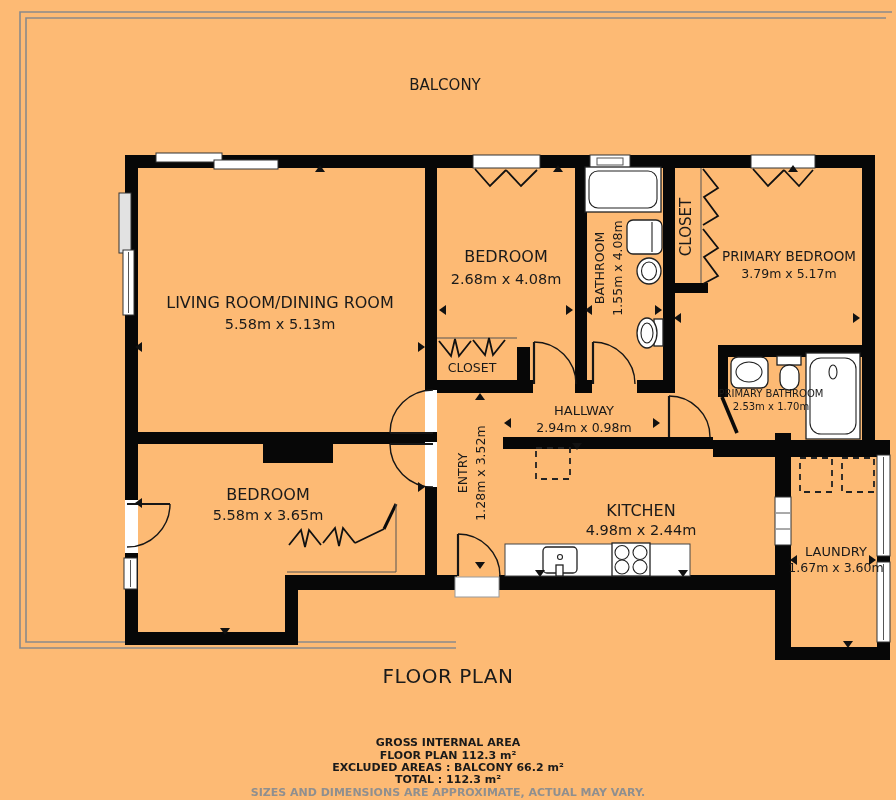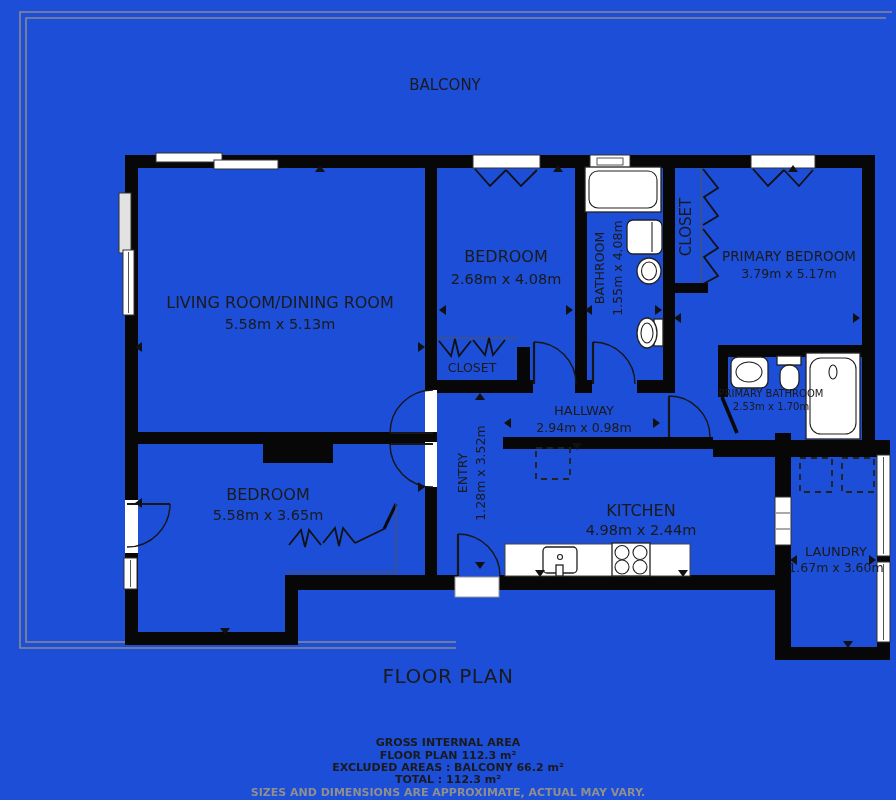--- a/index.html
+++ b/index.html
@@ -1,16 +1,16 @@
 <!DOCTYPE html>
 <html><head>
 <meta charset="utf-8">
 <style>
   html,body{margin:0;padding:0;background:#ffffff;}
-  .stage{width:896px;height:800px;position:relative;background:#1d4ed8;overflow:hidden;}
+  .stage{width:896px;height:800px;position:relative;background:#fdba74;overflow:hidden;}
   svg{display:block;}
   text{font-family:"DejaVu Sans","Liberation Sans",sans-serif;fill:#1a1a1a;}
   .room-name{font-size:16px;}
   .room-name-sm{font-size:13.5px;}
   .room-name-xs{font-size:12.5px;}
   .room-dims{font-size:14.5px;}
   .room-dims-sm{font-size:12.5px;}
   .tiny{font-size:10px;}
   .balcony-label{font-size:15px;}
   .plan-title{font-size:20px;letter-spacing:0.5px;}

